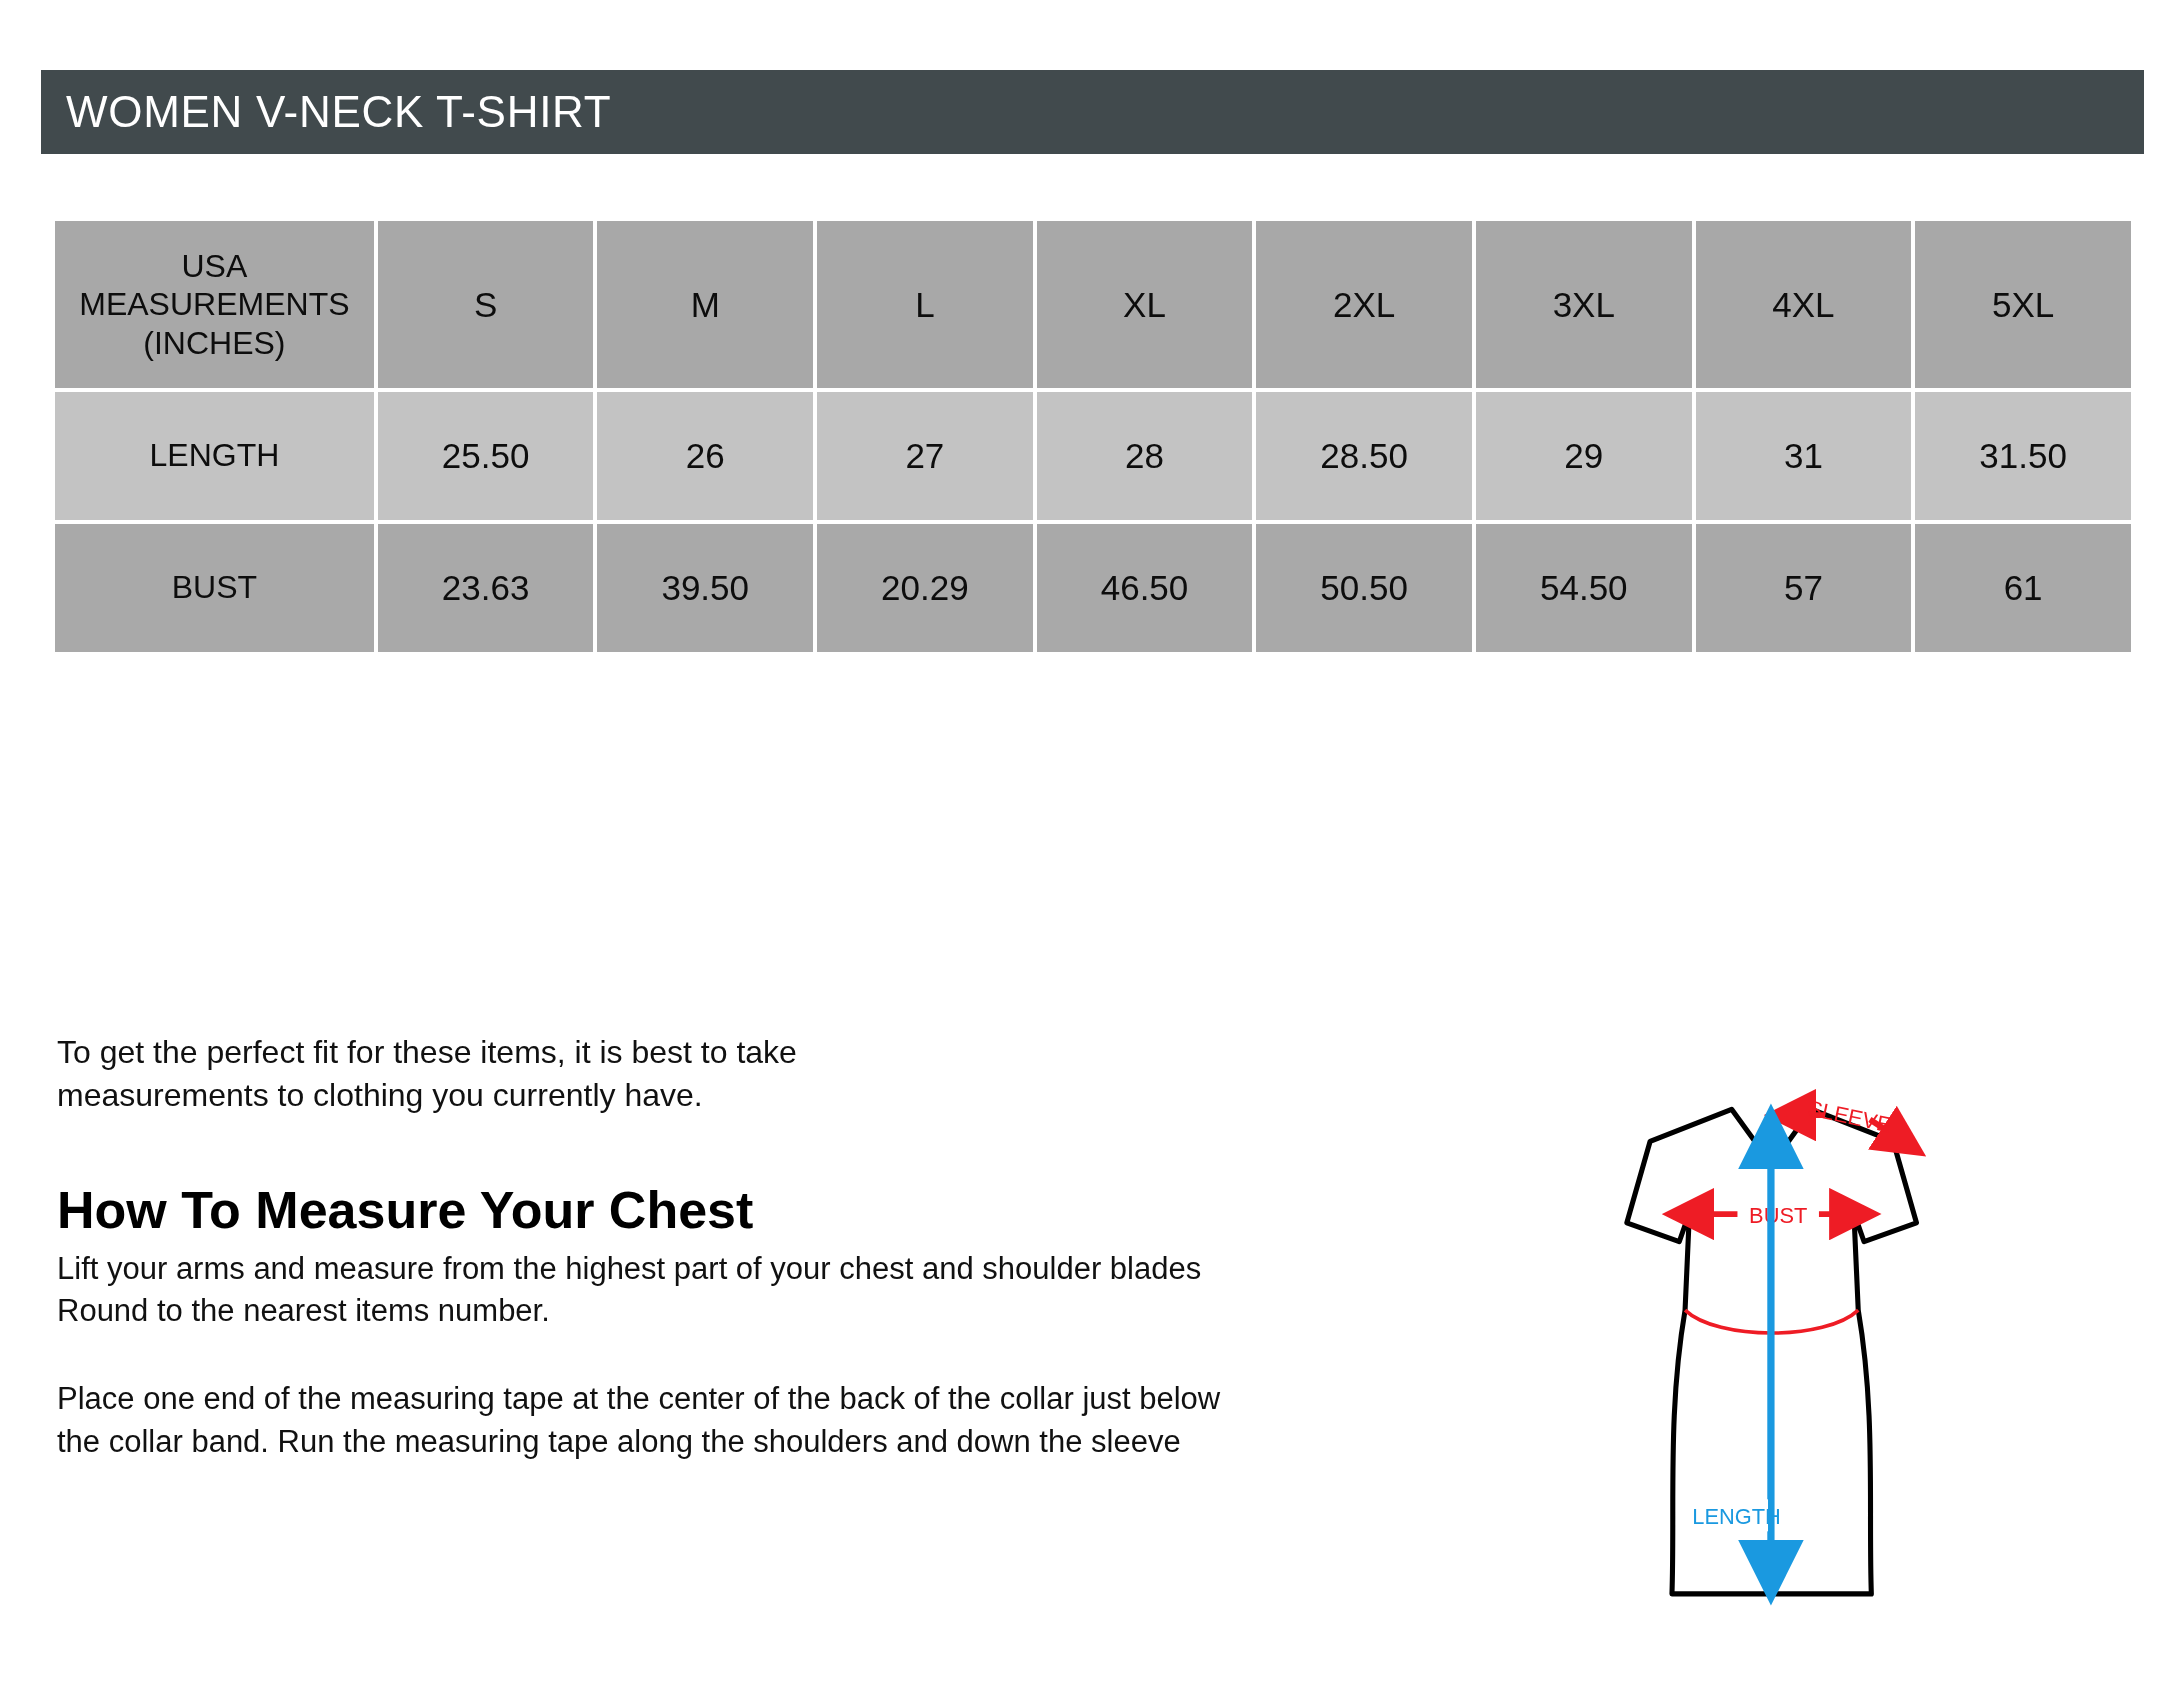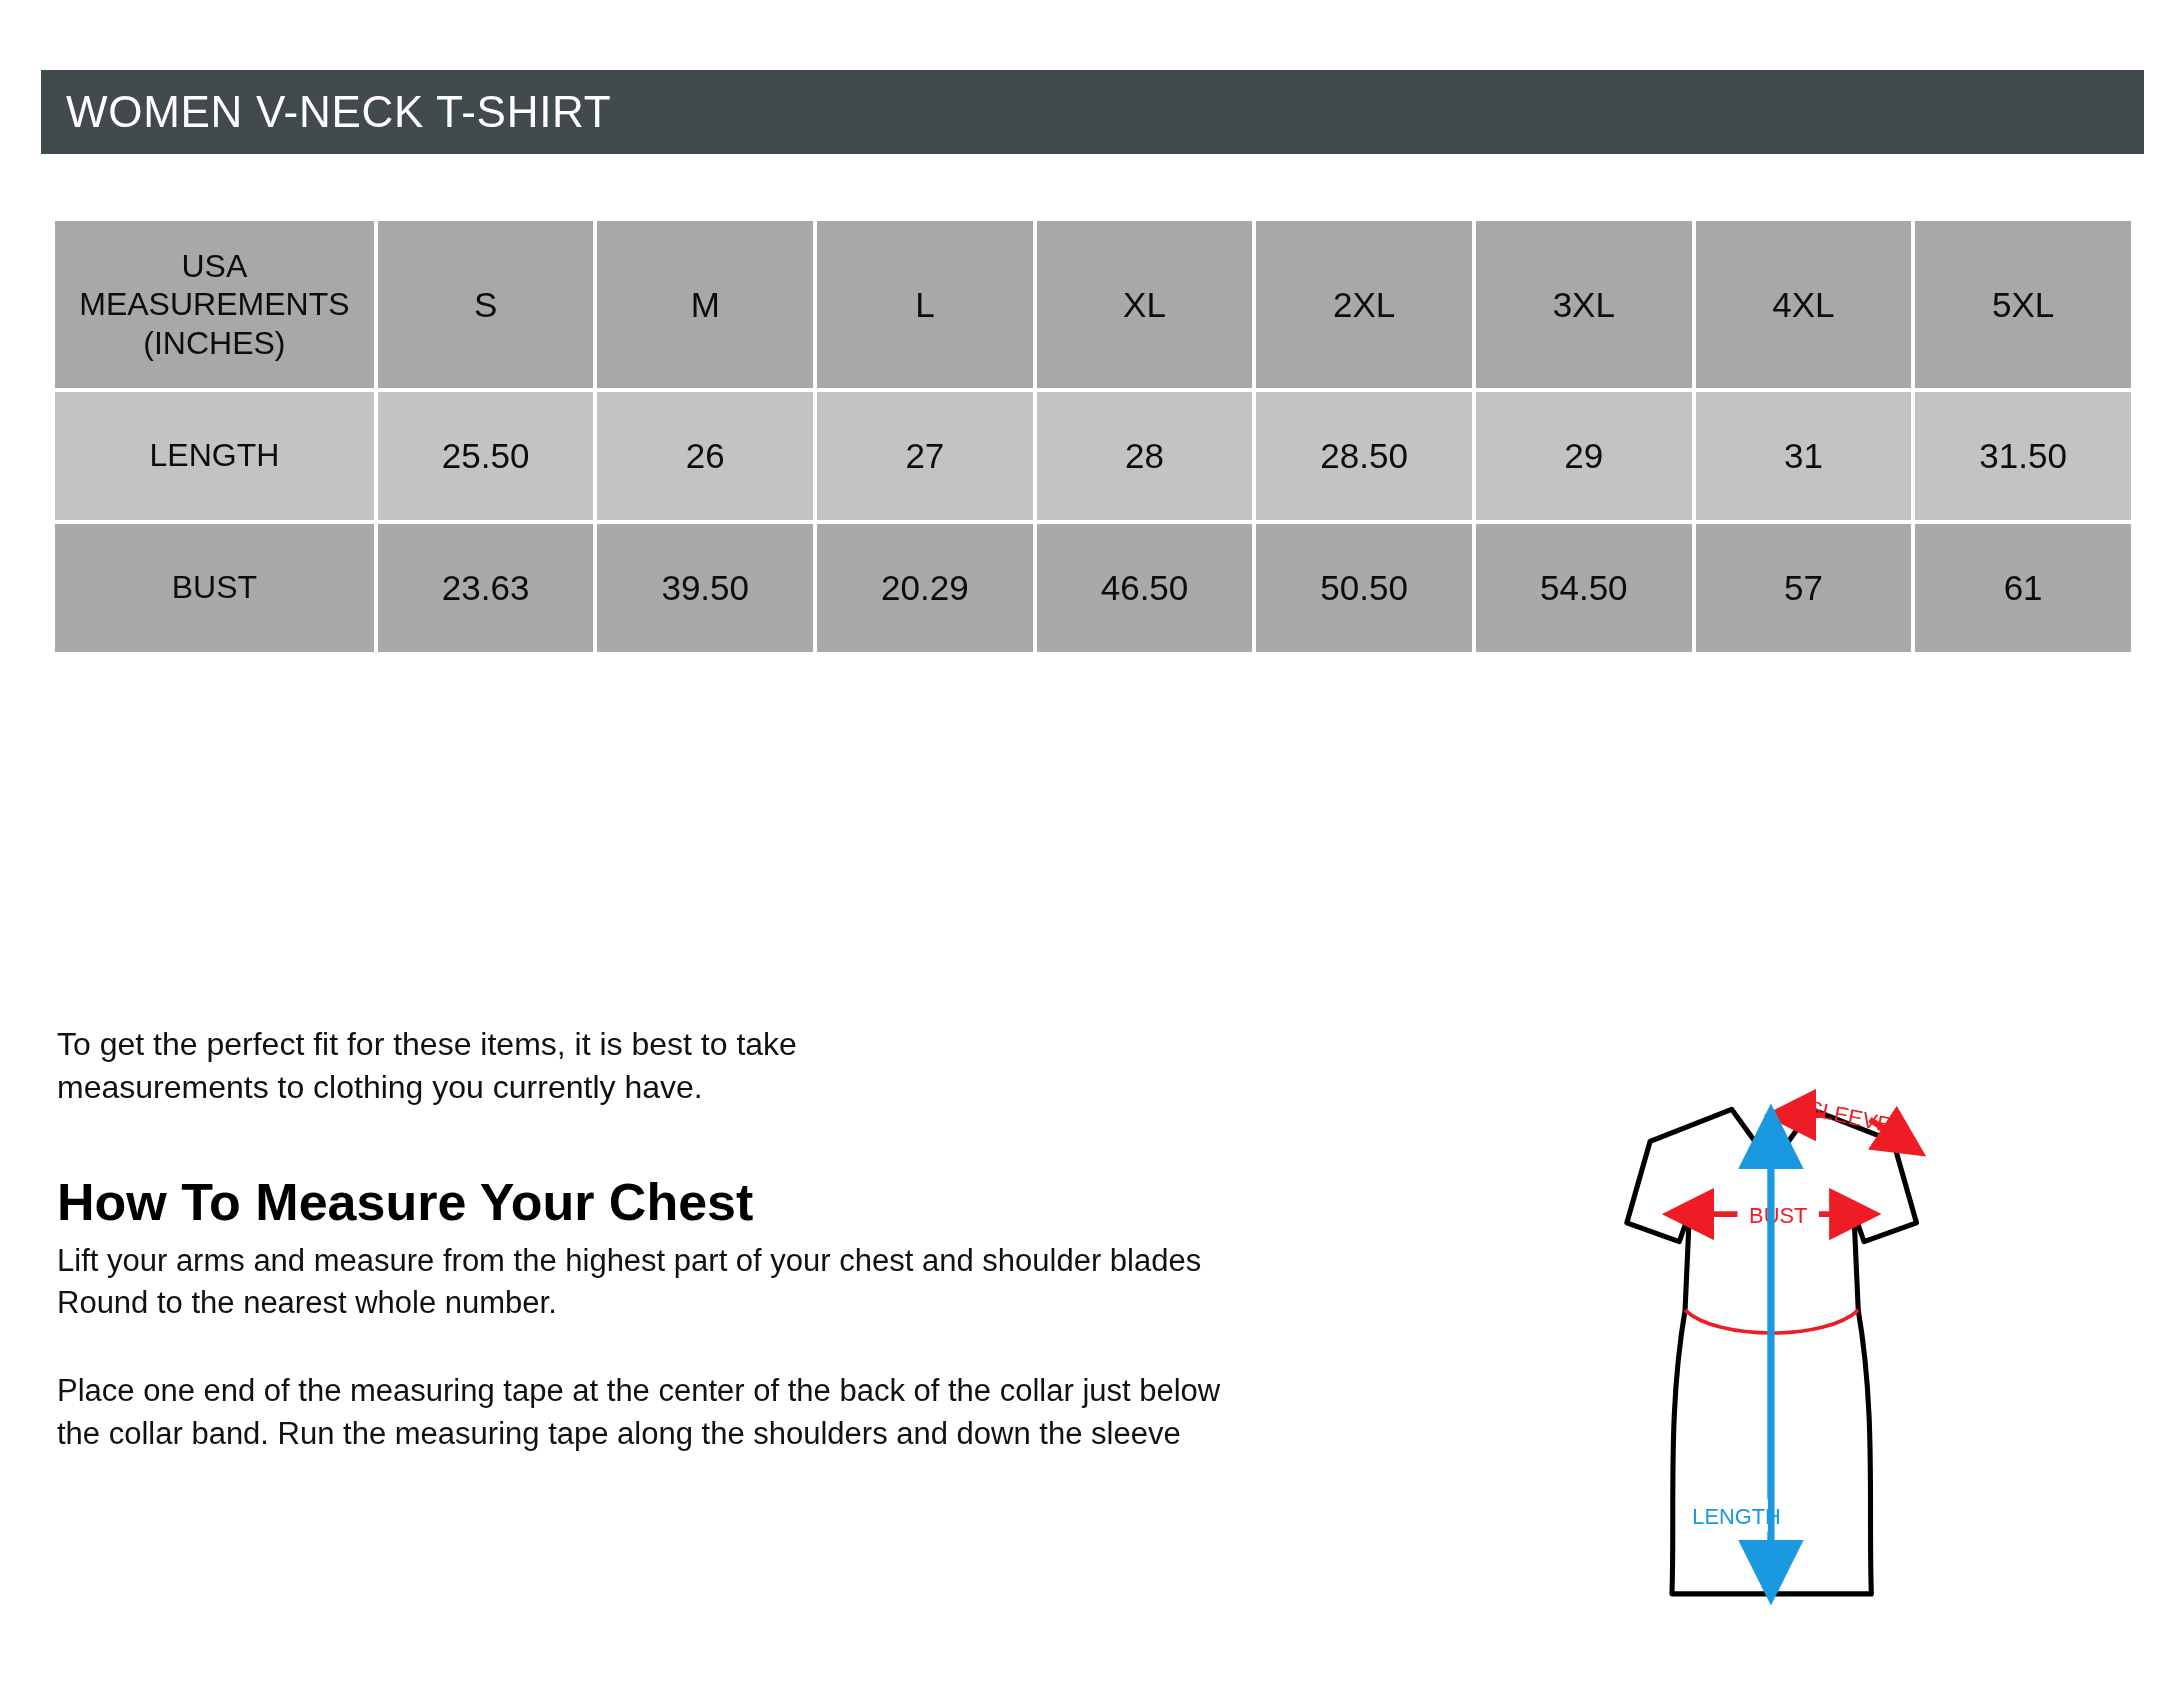--- a/index.html
+++ b/index.html
@@ -82,21 +82,21 @@
   .copy {
     position: absolute;
     left: 57px;
     top: 1019px;
     width: 1463px;
   }
   .intro {
     font-size: 32px;
     line-height: 1.35;
     color: #111;
-    margin: 4px 0 63px 0;
+    margin: 12px 0 63px 0;
     white-space: pre-line;
   }
   .section-head {
     font-size: 52px;
     font-weight: bold;
     margin: 0 0 7.3px 0;
     color: #000;
   }
   .section-body {
     font-size: 31px;
@@ -167,21 +167,21 @@
     </tr>
 
   </tbody>
 </table>
 
 <div class="copy">
   <p class="intro">To get the perfect fit for these items, it is best to take
 measurements to clothing you currently have.</p>
   <h2 class="section-head">How To Measure Your Chest</h2>
   <p class="section-body">Lift your arms and measure from the highest part of your chest and shoulder blades
-Round to the nearest whole number.</p>
+Round to the nearest items number.</p>
   <p class="section-body last">Place one end of the measuring tape at the center of the back of the collar just below
 the collar band. Run the measuring tape along the shoulders and down the sleeve</p>
 </div>
 
 <div class="illustration">
   <svg width="553" height="553" viewBox="0 0 760 760" xmlns="http://www.w3.org/2000/svg">
     <defs>
       <marker id="arrowRed" markerWidth="9" markerHeight="9" refX="7" refY="4.5" orient="auto">
         <path d="M0,0 L9,4.5 L0,9 z" fill="#ee1c25"></path>
       </marker>

